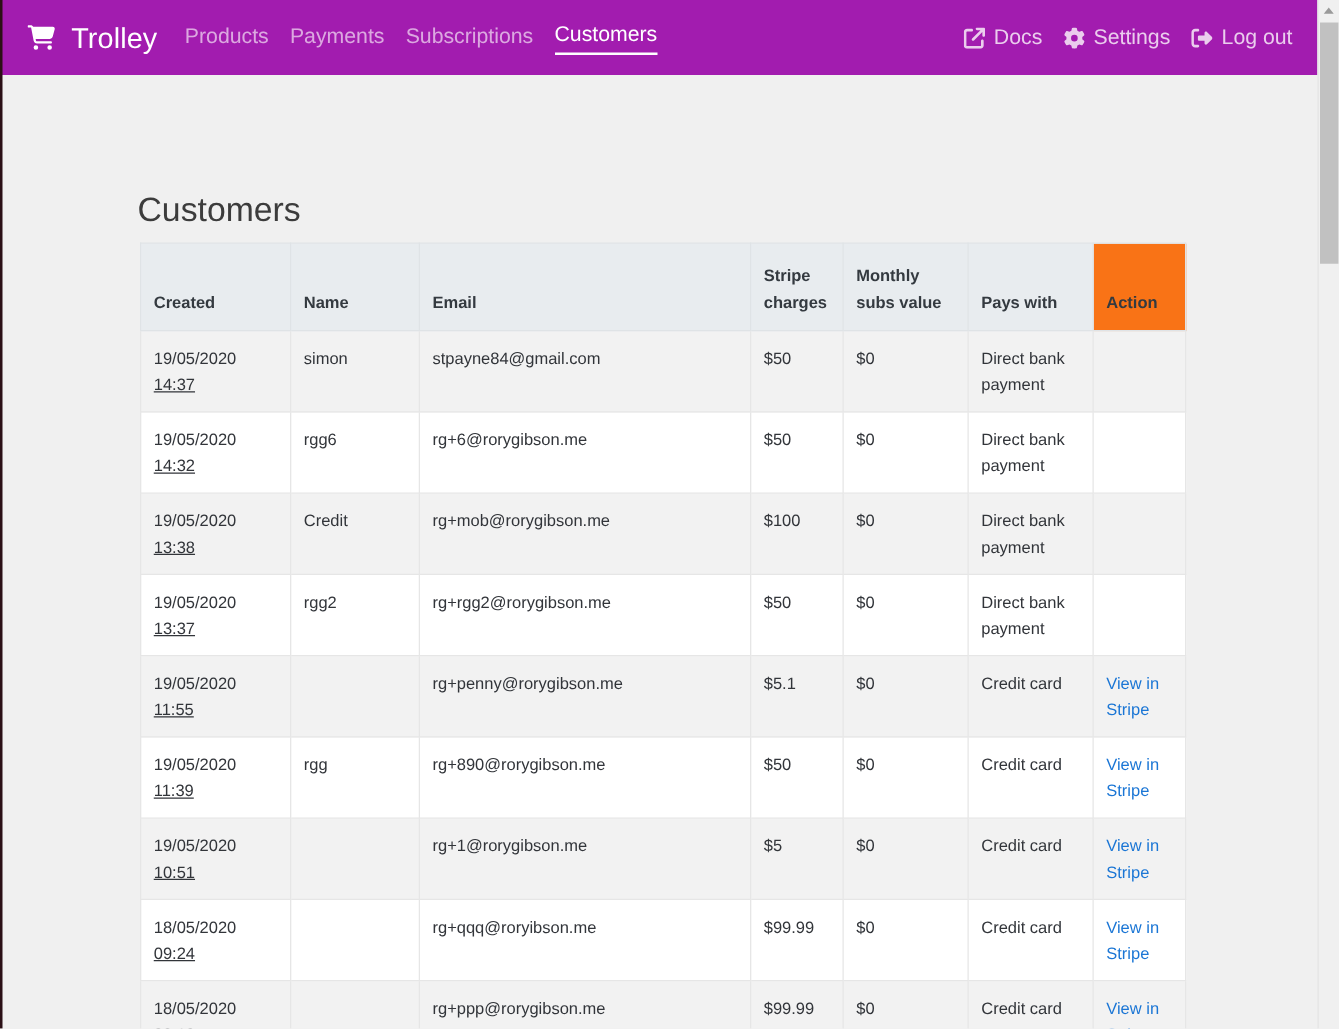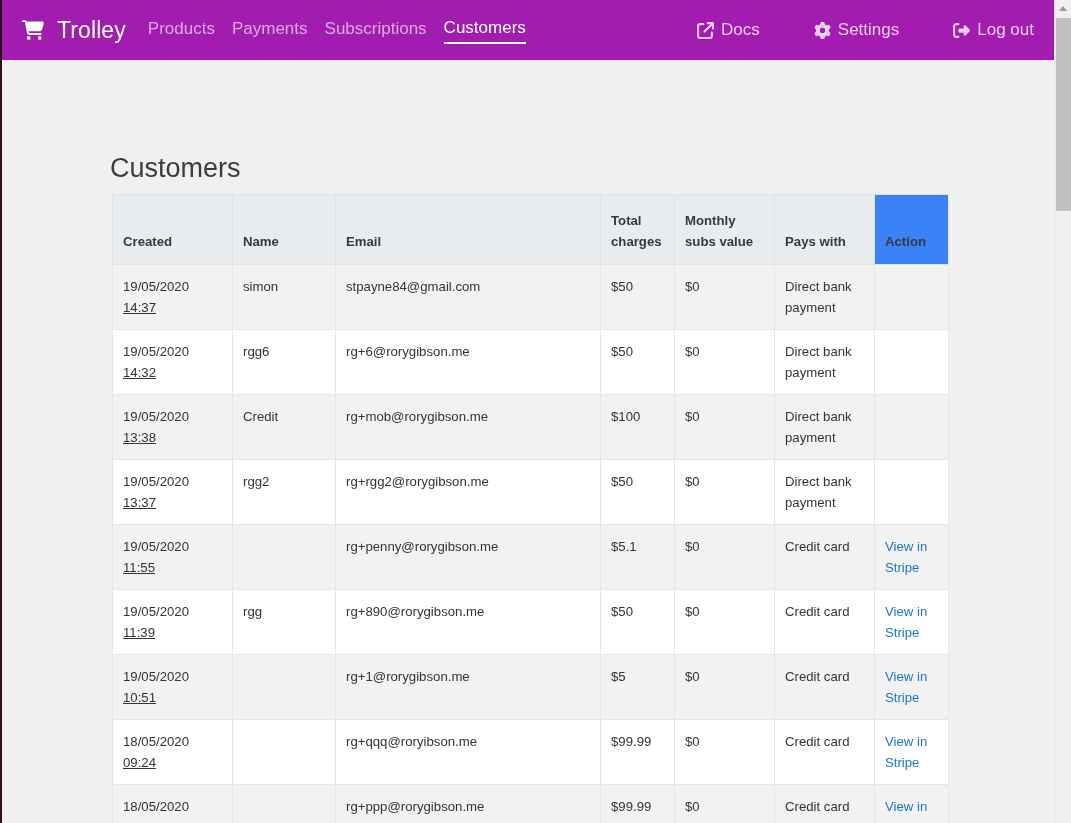--- a/index.html
+++ b/index.html
@@ -121,21 +121,20 @@
     gap: 17px;
   }
   .nav-right .nav-util {
     display: flex;
     align-items: center;
     gap: 7px;
     color: rgba(255,255,255,0.78);
     font-size: 17px;
     text-decoration: none;
     white-space: nowrap;
-    margin-left: 37px;
   }
   .nav-right .nav-util svg { display: block; }
 
   
   #content {
     position: absolute;
     top: 60px; left: 2px;
     width: 1052px;
     height: 763px;
     background: #f0f0f0;
@@ -279,24 +278,24 @@
           <col class="col-total">
           <col class="col-monthly">
           <col class="col-pays">
           <col class="col-action">
         </colgroup>
         <thead>
           <tr>
             <th style="background: rgb(232, 236, 239);">Created</th>
             <th style="background: rgb(232, 236, 239);">Name</th>
             <th style="background: rgb(232, 236, 239);">Email</th>
-            <th style="background: rgb(232, 236, 239);">Total charges</th>
+            <th style="background: rgb(232, 236, 239);">Stripe charges</th>
             <th style="background: rgb(232, 236, 239);">Monthly subs value</th>
             <th style="background: rgb(232, 236, 239);">Pays with</th>
-            <th style="background: #3b82f6;">Action</th>
+            <th style="background: #f97316;">Action</th>
           </tr>
         </thead>
         <tbody id="table-body">
             <tr class="odd">
               <td class="cell-date">
                 <span class="d">19/05/2020</span>
                 <span class="t">14:37</span>
               </td>
               <td>simon</td>
               <td>stpayne84@gmail.com</td>

